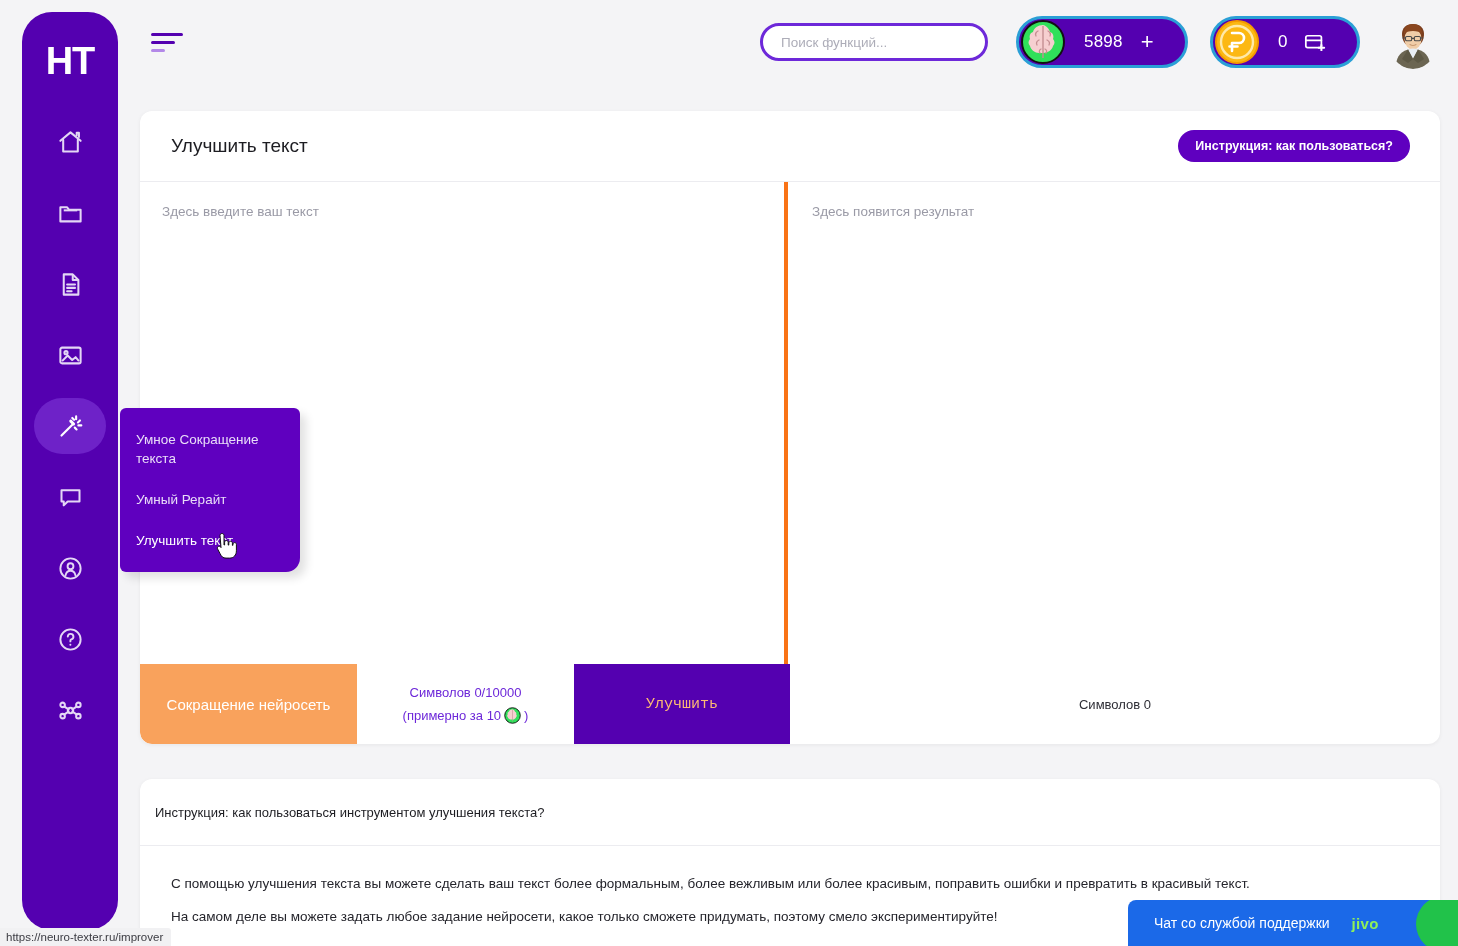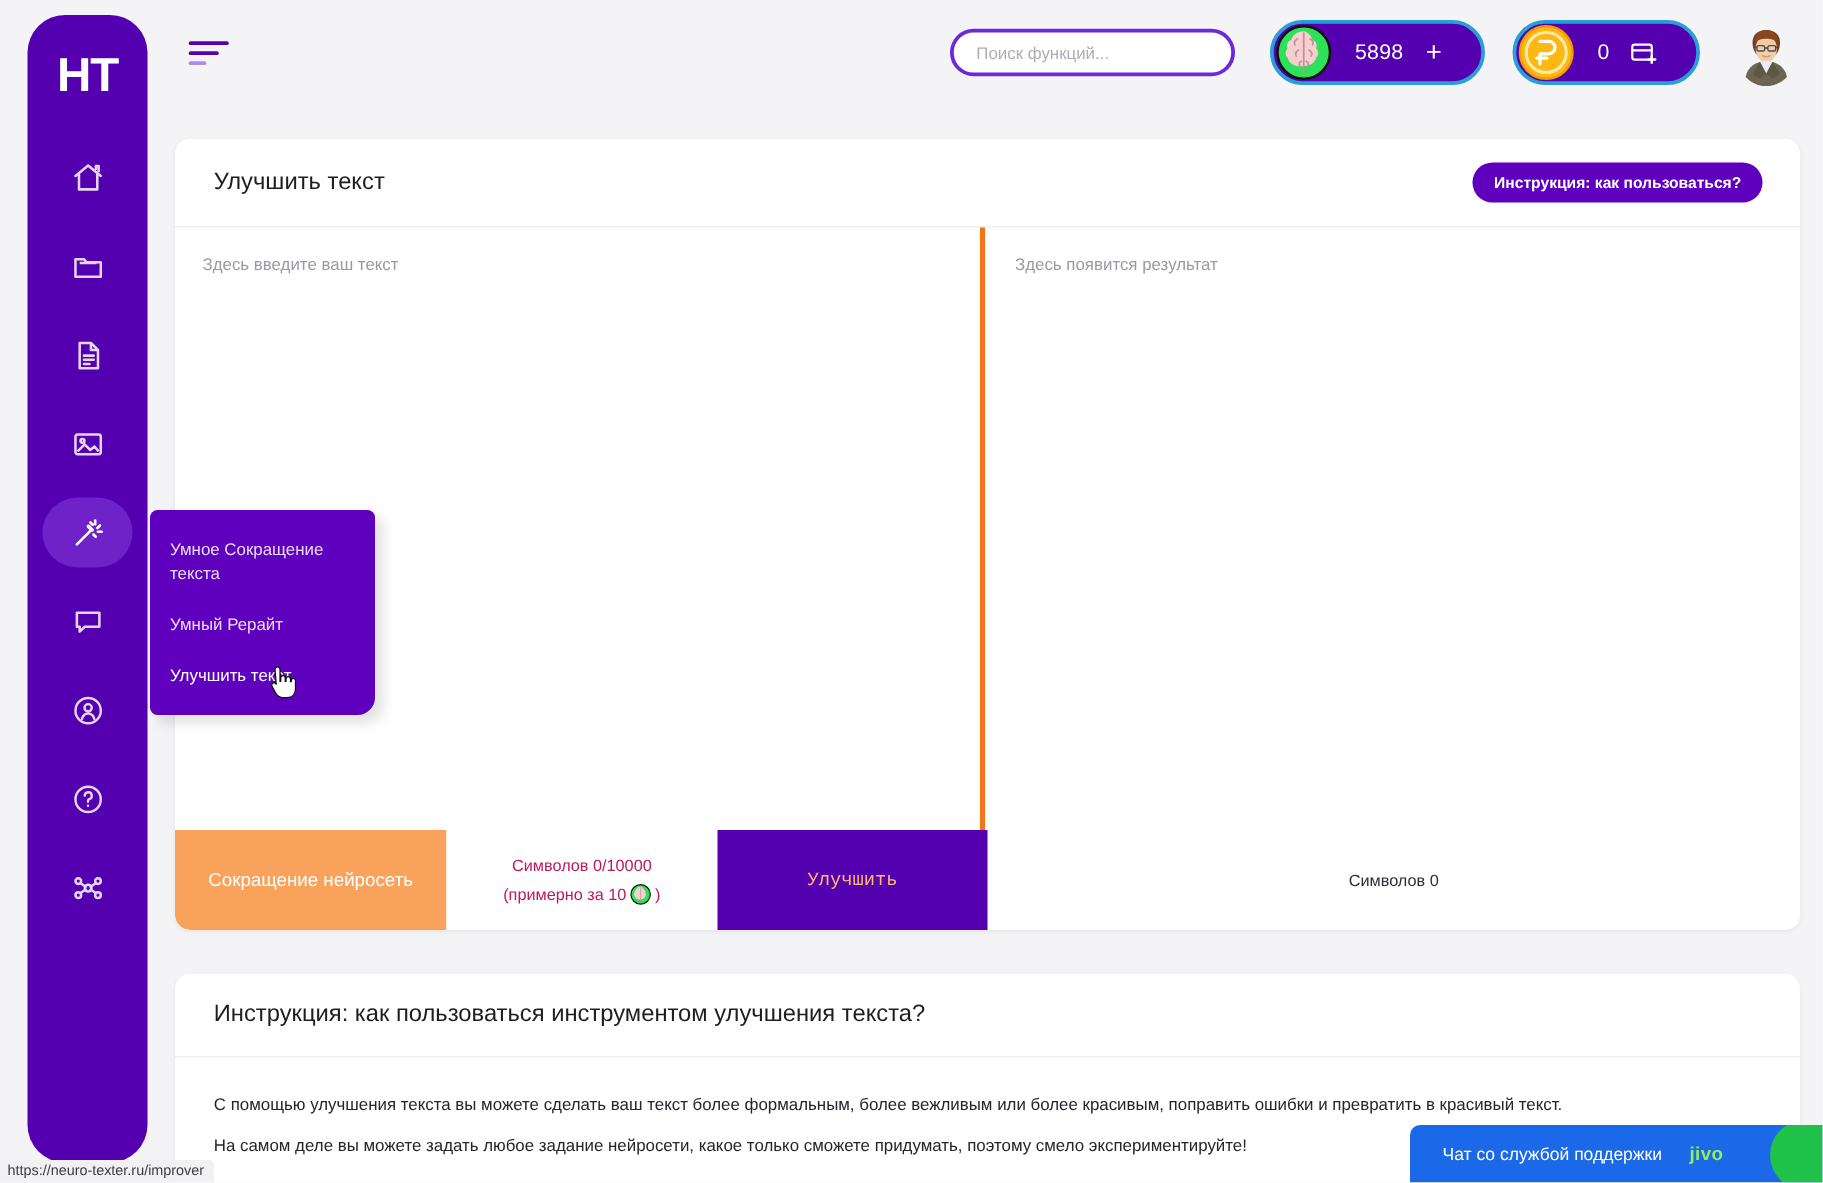--- a/index.html
+++ b/index.html
@@ -153,21 +153,21 @@
   .actions-row { display: flex; height: 80px; }
   .btn-configure {
     width: 217px; background: #f9a25c; color: #fff;
     font-size: 15px; display: flex; align-items: center; justify-content: center;
     border: none; cursor: pointer; border-bottom-left-radius: 12px;
     font-family: "Liberation Sans", sans-serif;
   }
   .counter-box {
     width: 217px; display: flex; flex-direction: column;
     align-items: center; justify-content: center; gap: 7px;
-    font-size: 13px; color: #be185d;
+    font-size: 13px; color: #6d28d9;
   }
   .counter-sub { display: flex; align-items: center; gap: 3px; }
   .counter-sub .mini-brain { width: 17px; height: 17px; display: inline-block; vertical-align: middle; }
   .btn-improve {
     width: 216px; background: #5400b0; color: #fdba74;
     font-size: 15px; display: flex; align-items: center; justify-content: center;
     border: none; cursor: pointer;
     font-family: Liberation Mono, monospace;
   }
   .result-counter {
@@ -178,22 +178,22 @@
   
   .guide-card {
     position: absolute; left: 140px; top: 779px;
     width: 1300px; background: #fff;
     border-radius: 12px;
     box-shadow: 0 1px 4px rgba(0,0,0,0.06);
     overflow: hidden;
   }
   .guide-head {
     height: 67px; display: flex; align-items: center;
-    padding-left: 31px; border-bottom: 1px solid #ececf0;
-    font-size: 19px; color: #1d1d22;
+    padding-left: 15px; border-bottom: 1px solid #ececf0;
+    font-size: 13px; color: #1d1d22;
   }
   .guide-body { padding: 28px 31px 30px 31px; }
   .guide-body p {
     font-size: 13.5px; color: #25252c; line-height: 19px;
     margin-bottom: 14px; white-space: nowrap;
   }
 
   
   .jivo {
     position: absolute; right: 0; bottom: 0;

